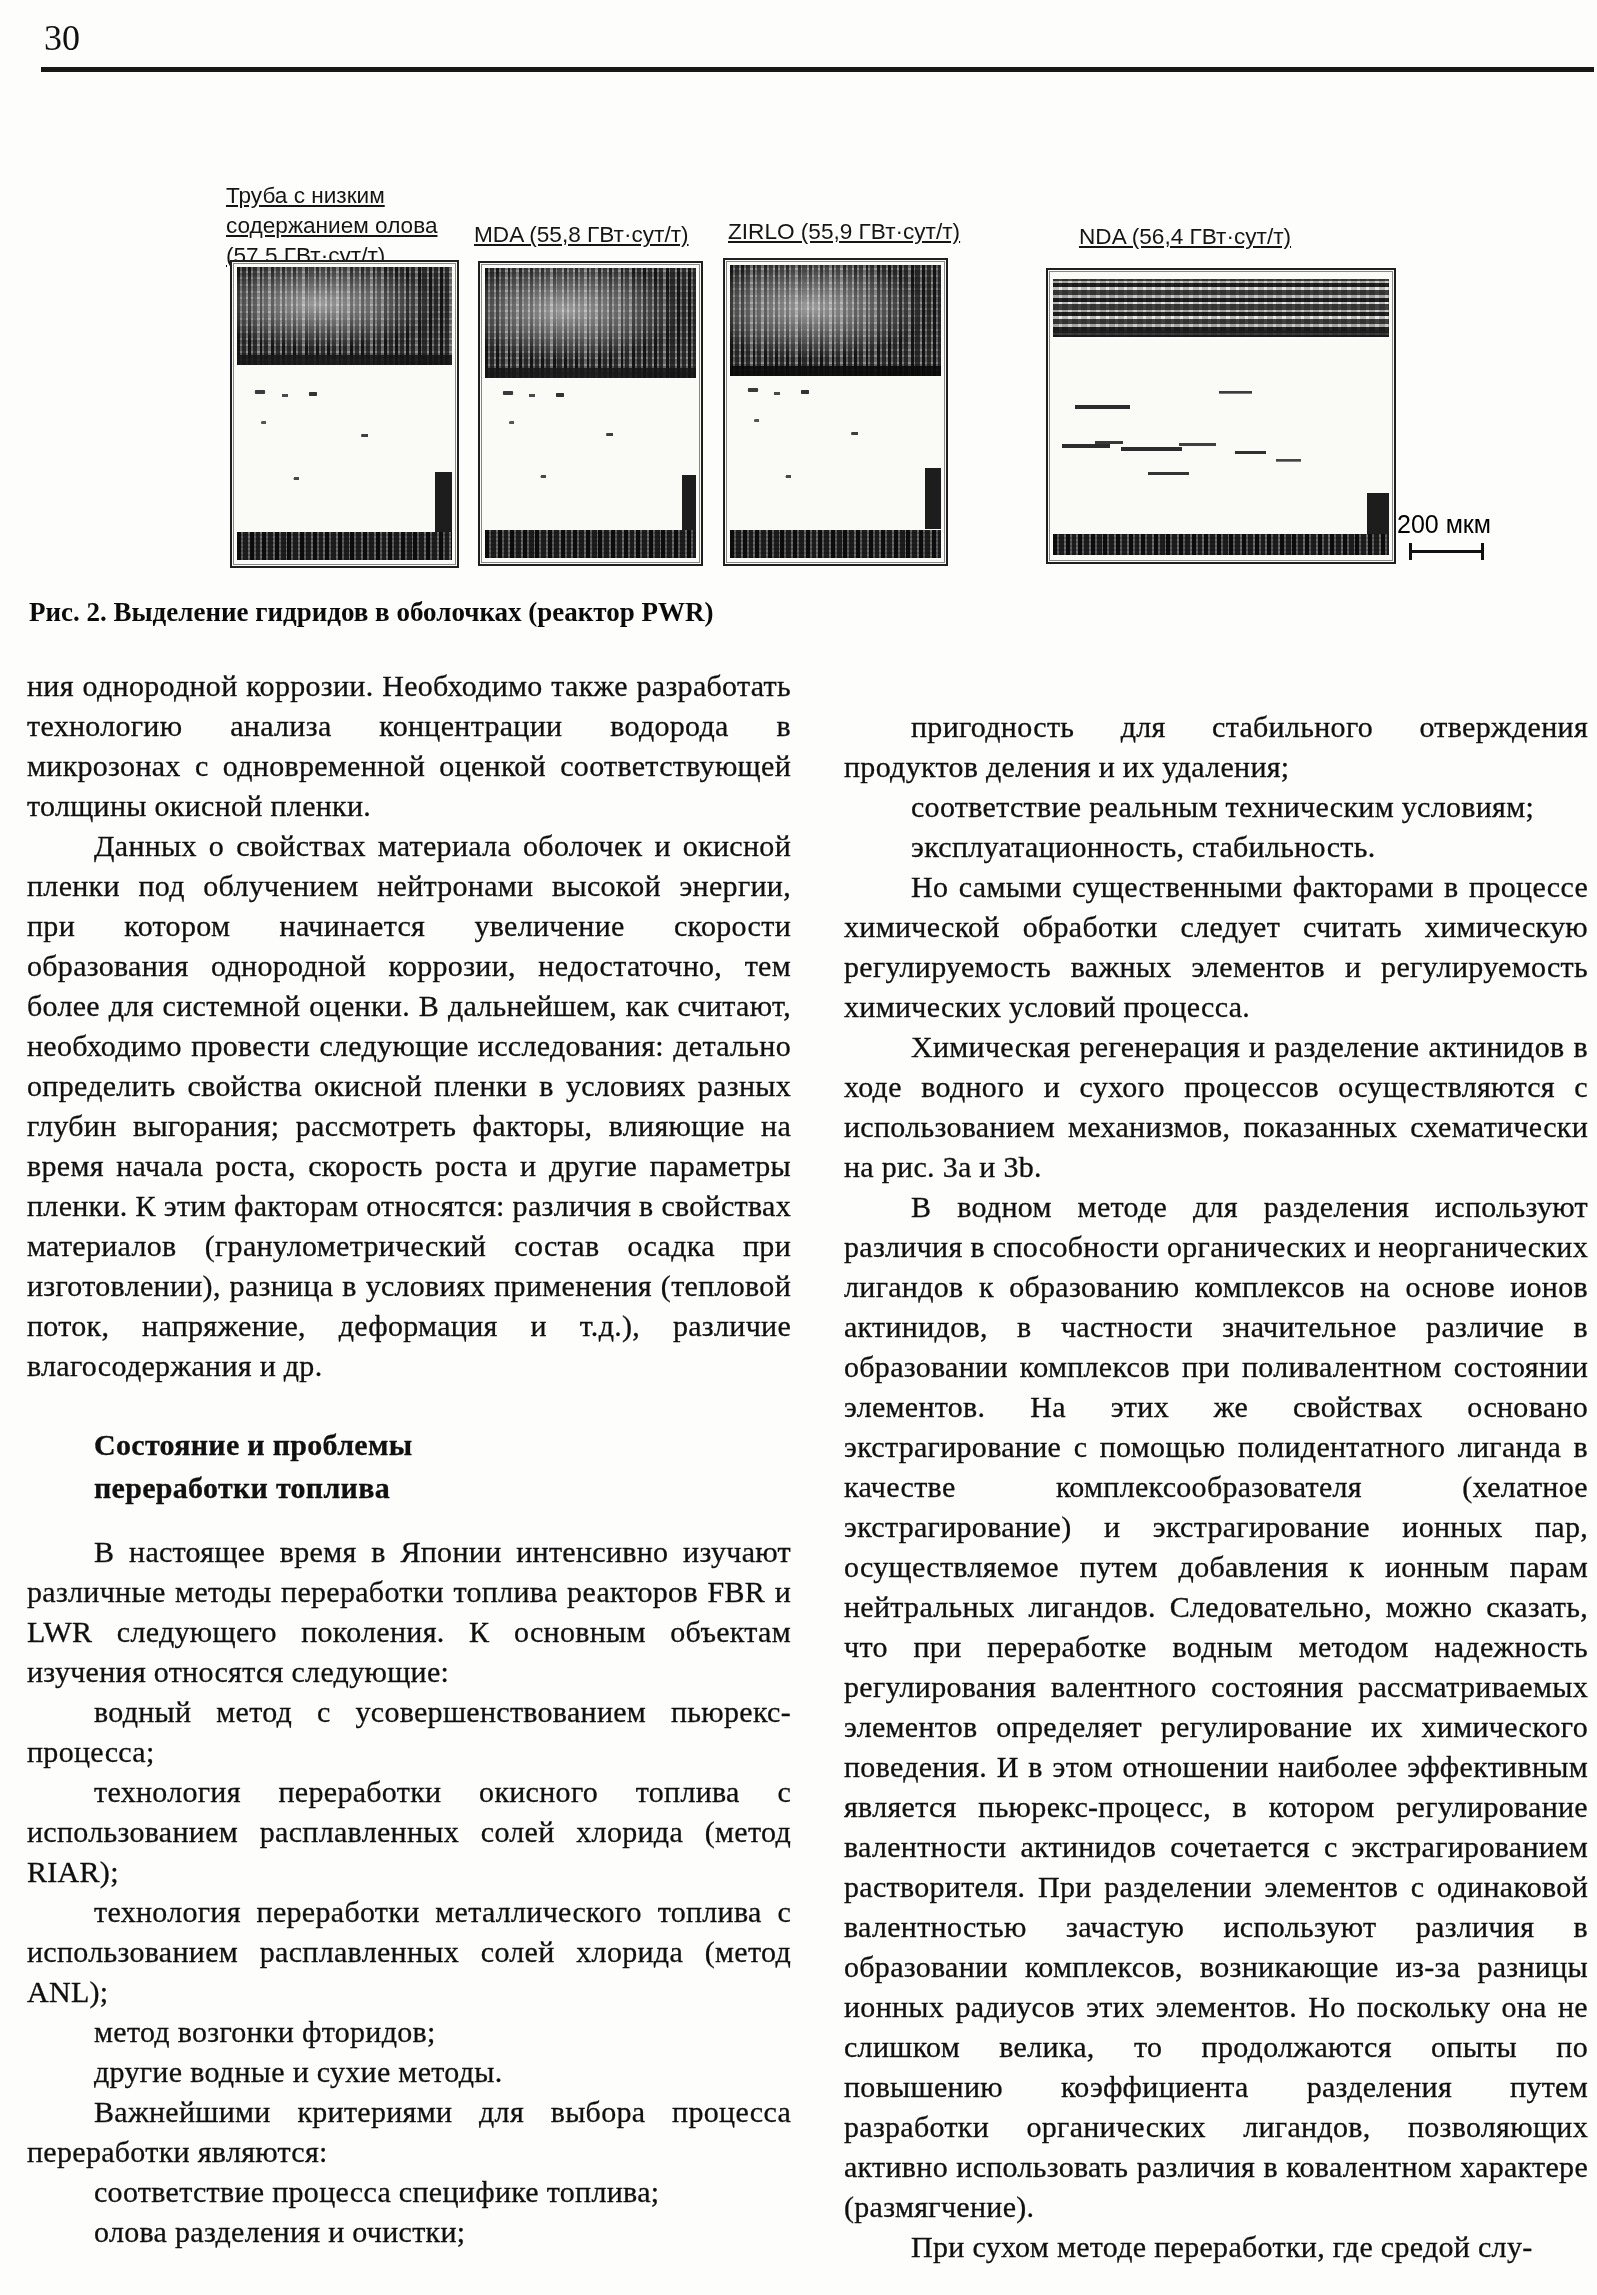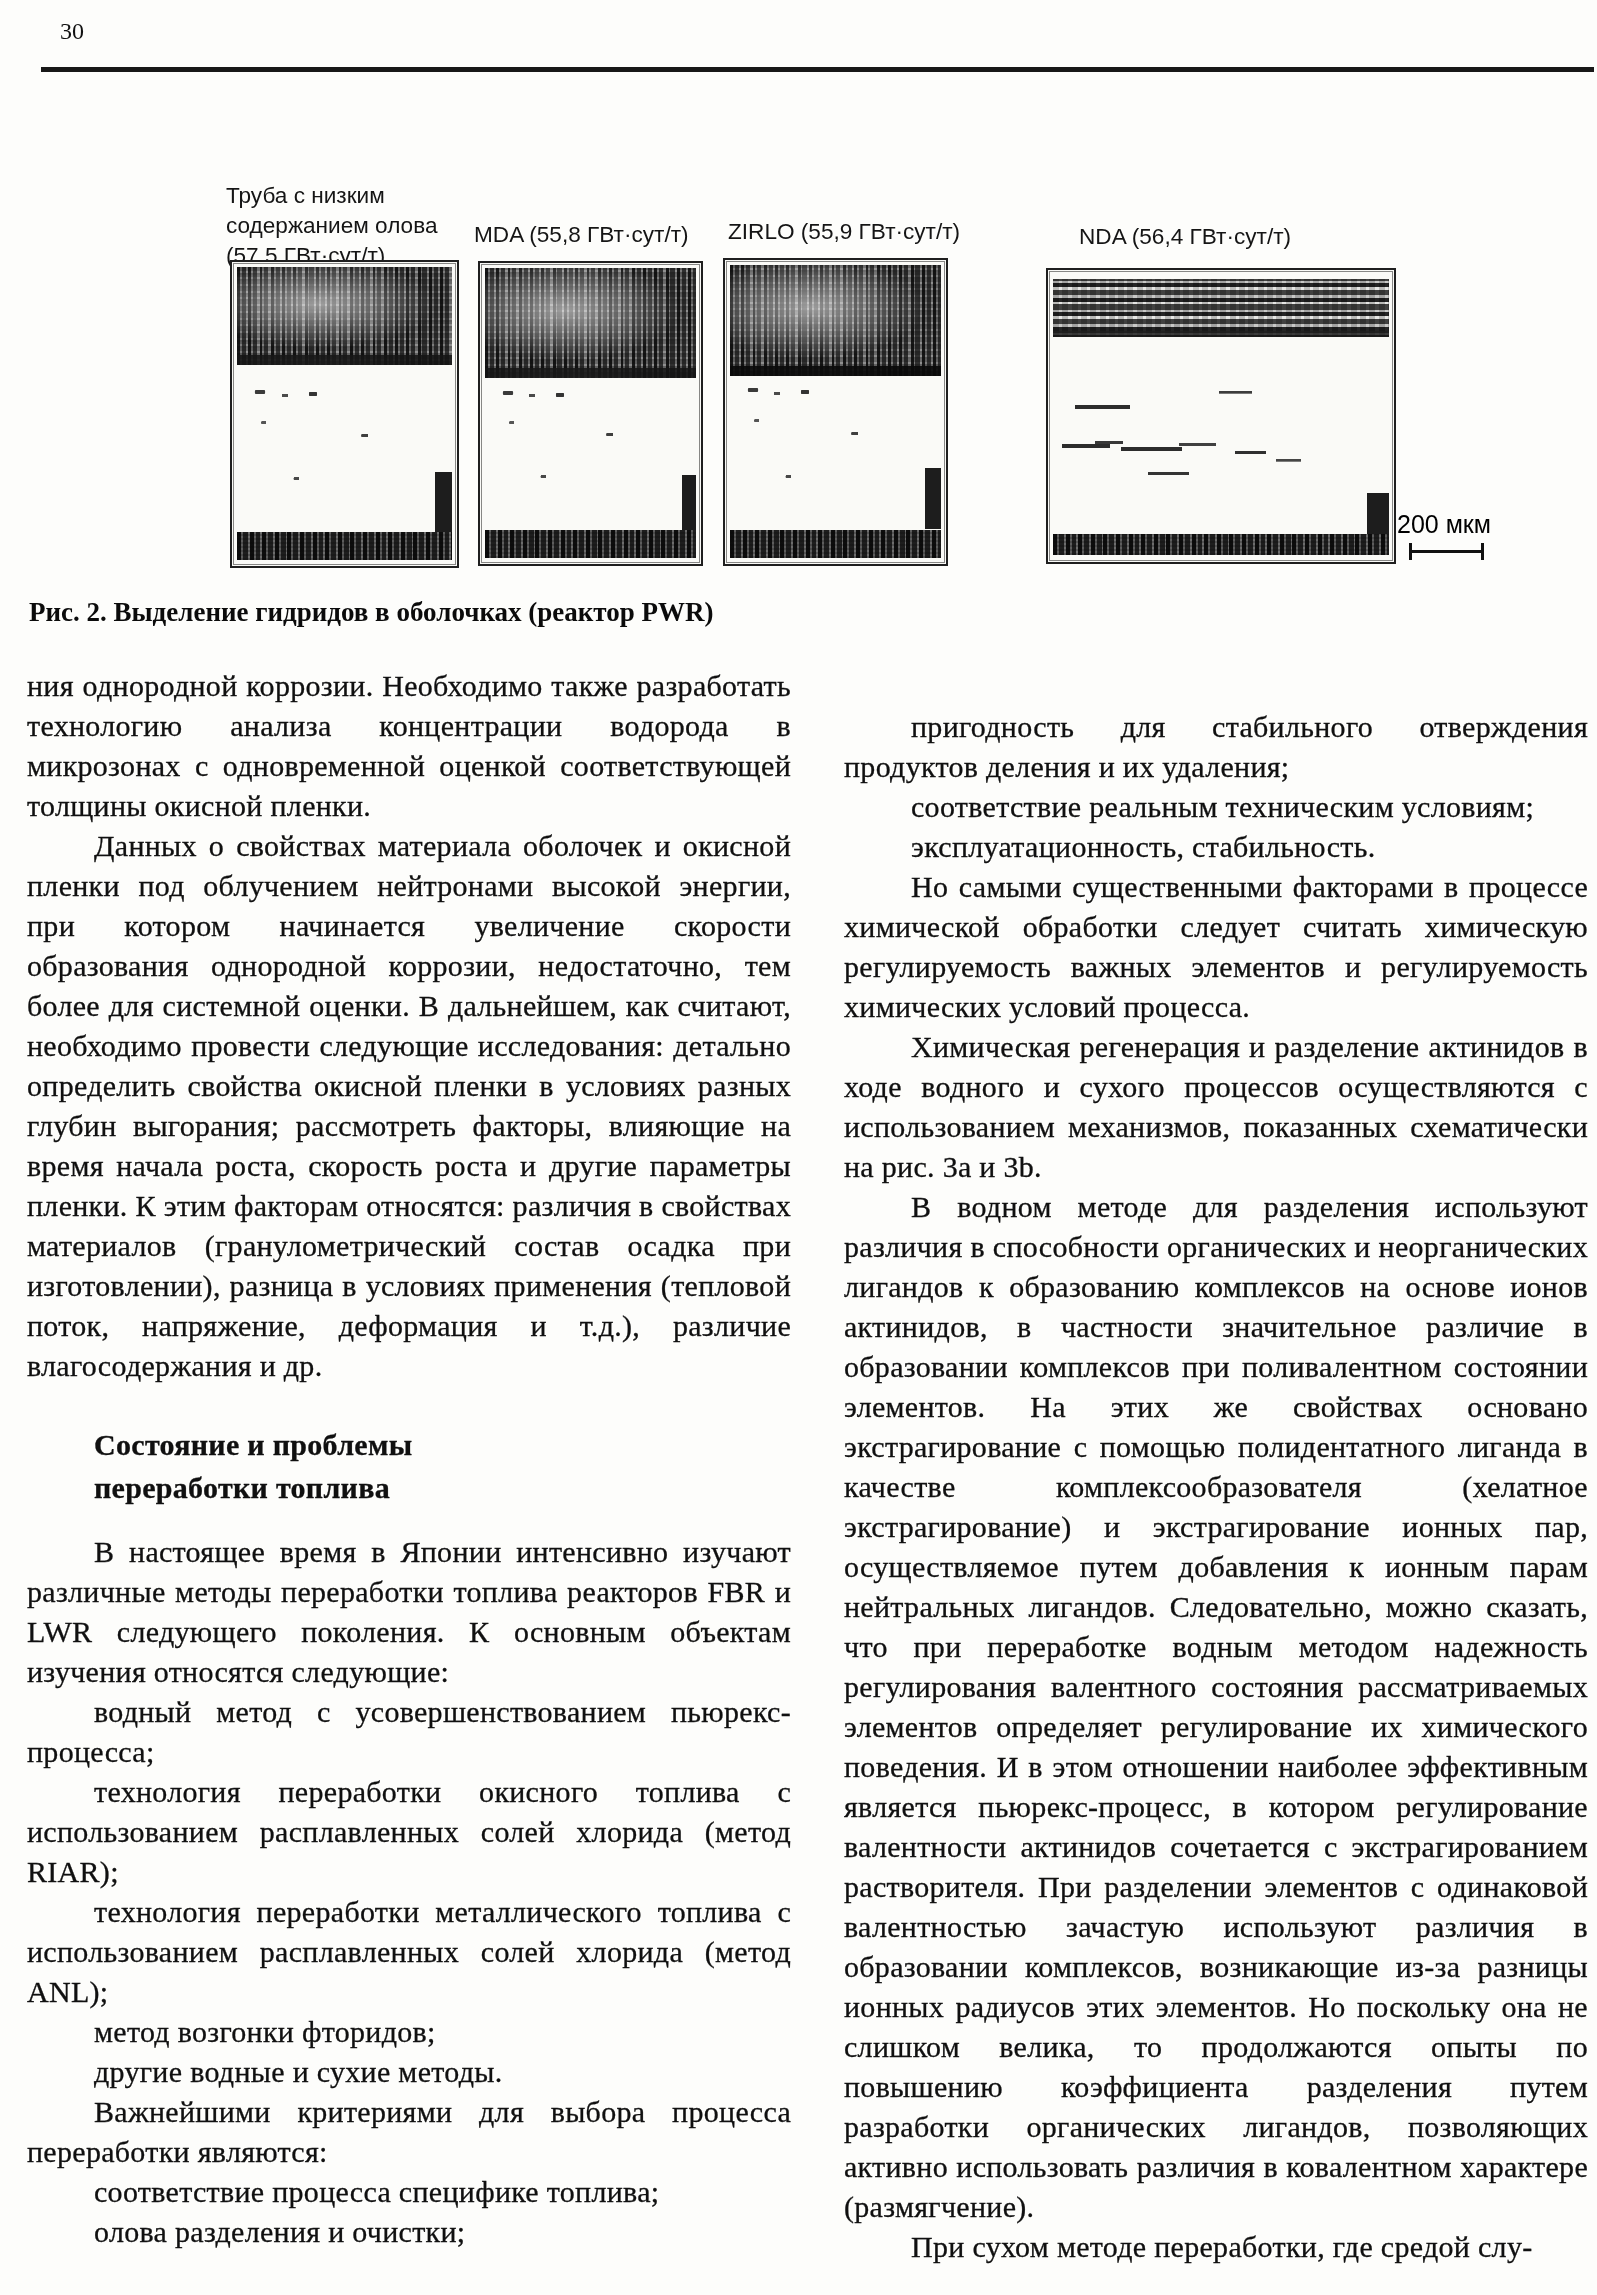--- a/index.html
+++ b/index.html
@@ -8,39 +8,40 @@
     width: 1598px;
     height: 2295px;
     background: #fdfdfb;
     overflow: hidden;
     font-family: "Liberation Serif", "DejaVu Serif", serif;
     color: #0d0d0d;
   }
 
   
   .page-number {
-    position: absolute; left: 60px; top: 17.3px;
-    font-size: 24px; line-height: 1.2; color: #111; text-align: center;
+    position: absolute; left: 44px; top: 17.3px;
+    font-size: 36px; line-height: 1.2; color: #111; text-align: center;
   }
   .journal-title {
     position: absolute; right: 5.3px; top: 16px;
     font-size: 33px; line-height: 1.2; letter-spacing: 0.7px;
     white-space: nowrap; color: #111;
   }
   .header-rule {
     position: absolute; left: 41px; right: 4px; top: 67px;
     height: 4.7px; background: #181818;
   }
 
   
   .panel-label {
     position: absolute;
     font-family: "Liberation Sans", "DejaVu Sans", sans-serif;
     font-size: 22.6px; line-height: 30px; color: #151515;
     white-space: pre-line;
+    text-decoration: underline;
   }
   .pl-1 { left: 226px; top: 181px; }
   .pl-2 { left: 474px; top: 220px; }
   .pl-3 { left: 728px; top: 217px; }
   .pl-4 { left: 1079px; top: 222px; }
 
   
   .micro {
     position: absolute;
     border: 2.7px solid #1f1f1f;

